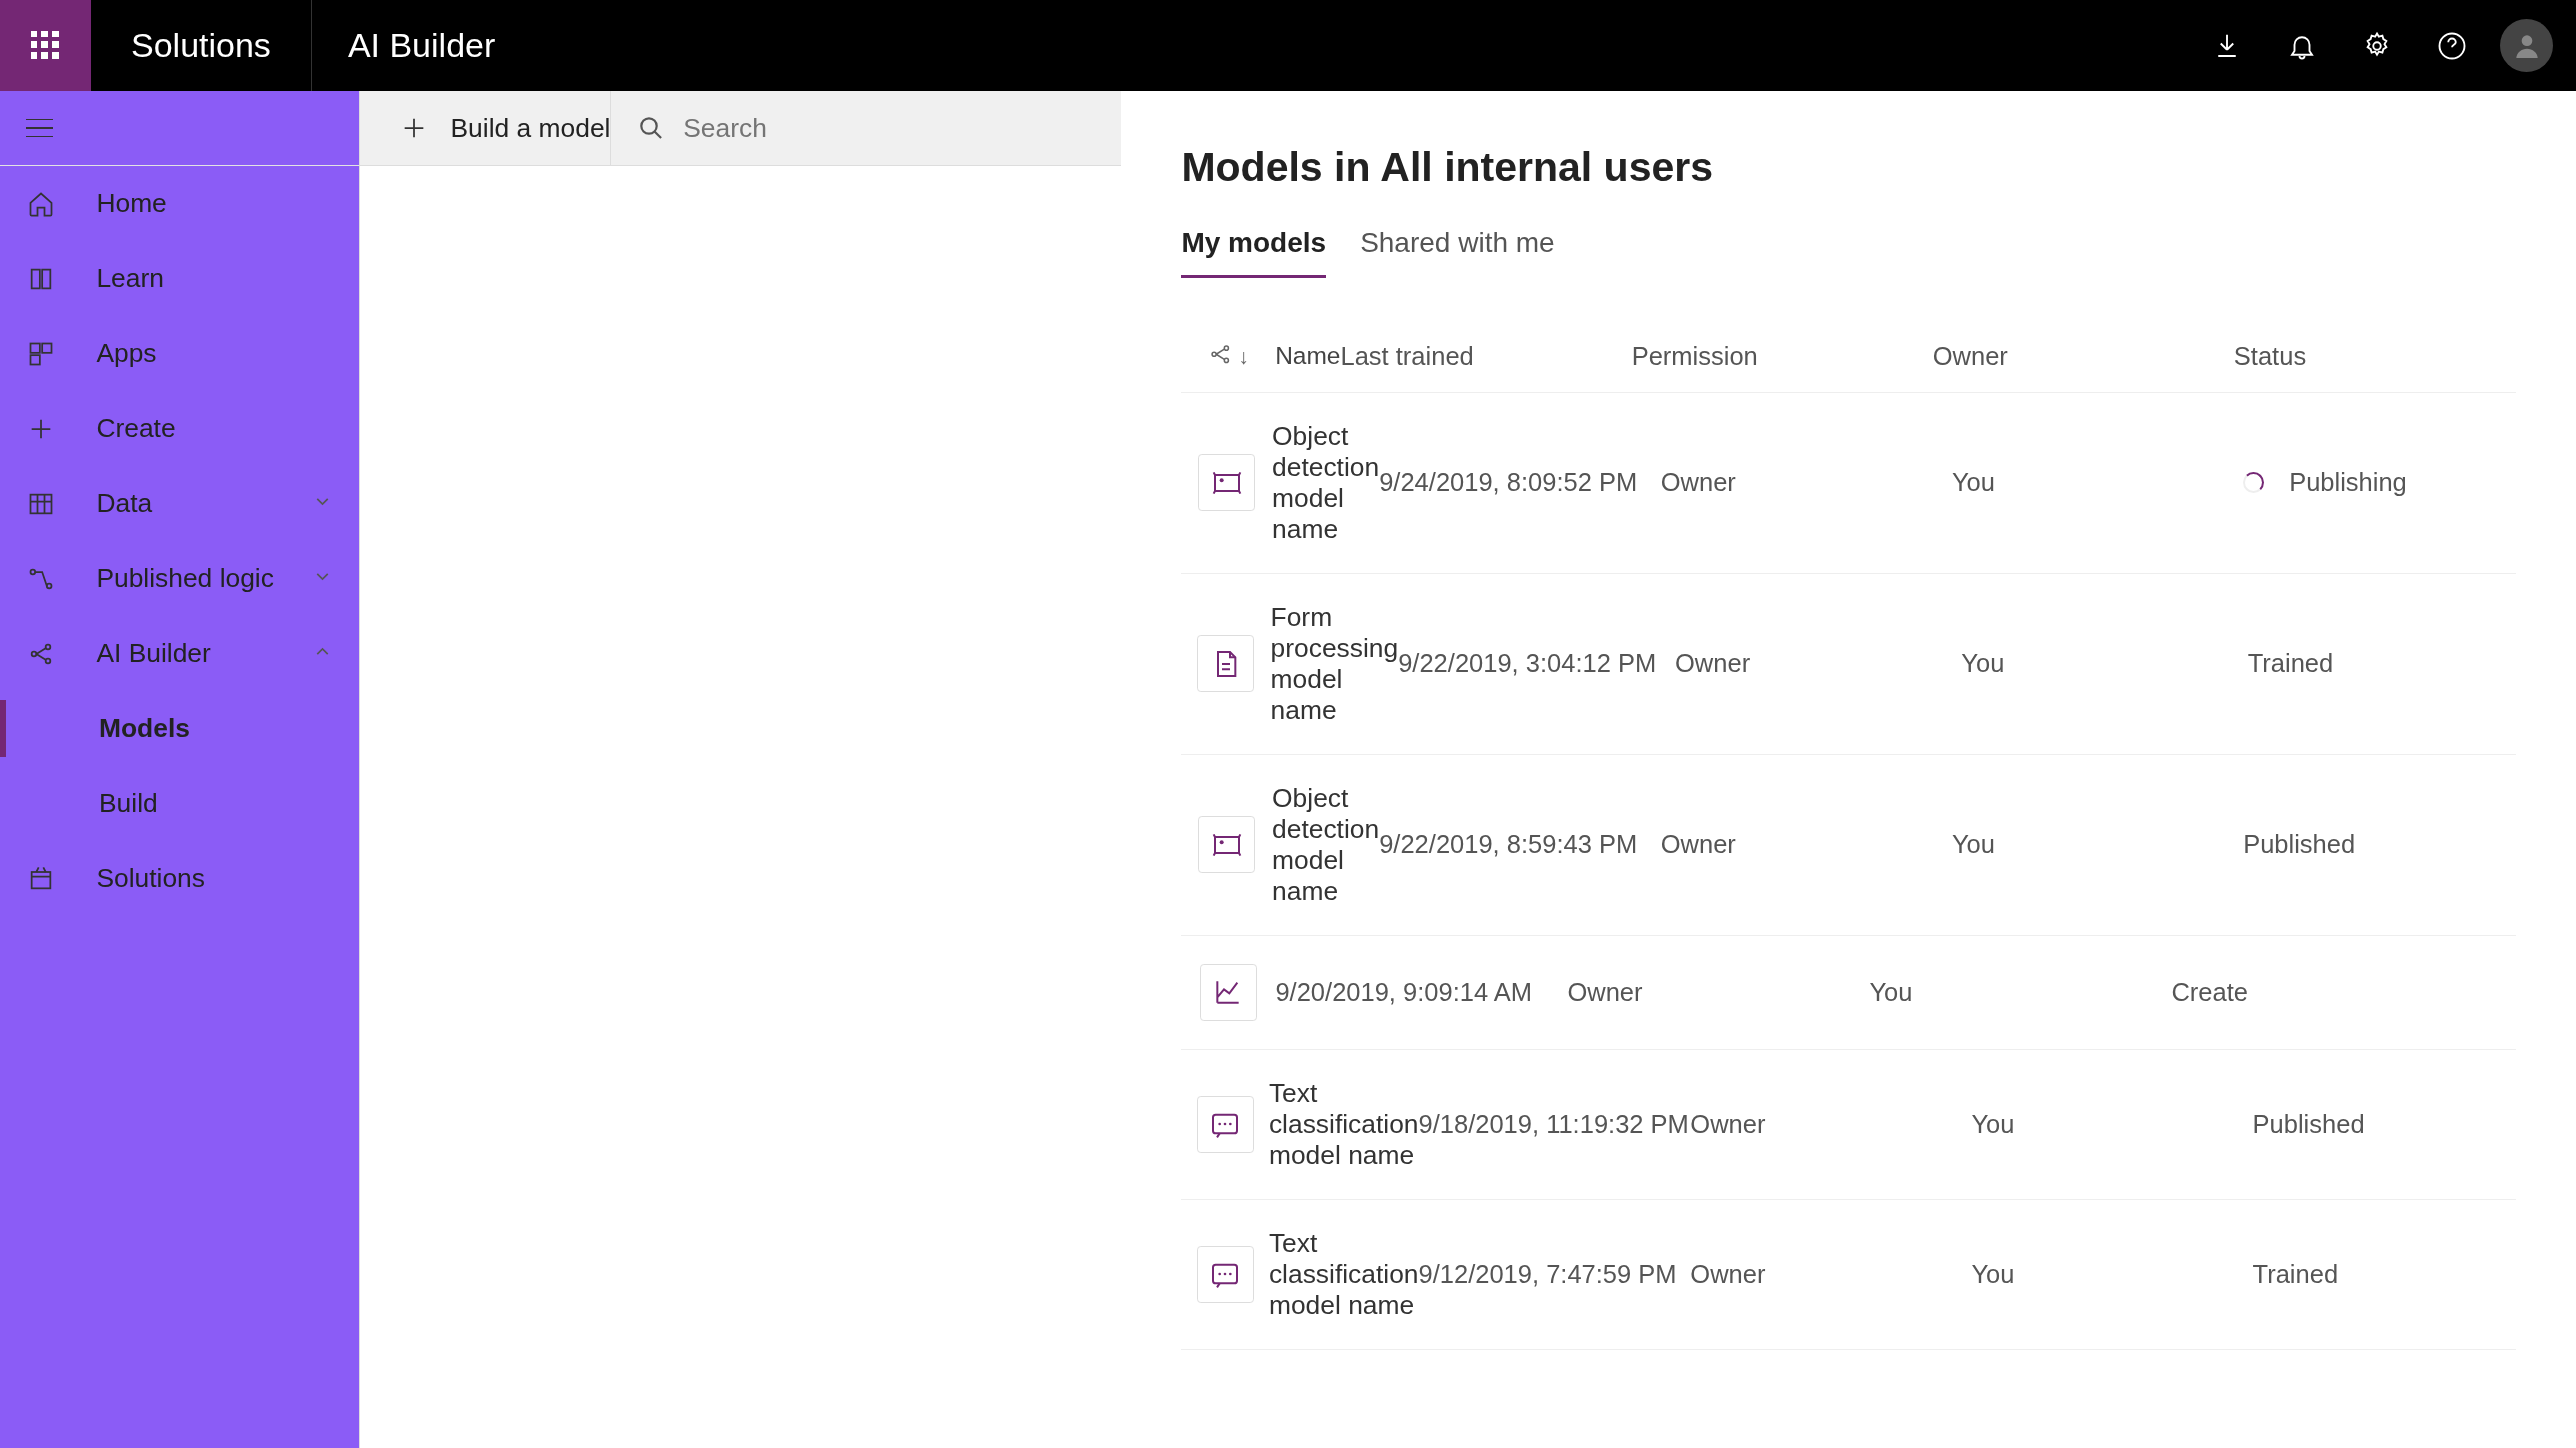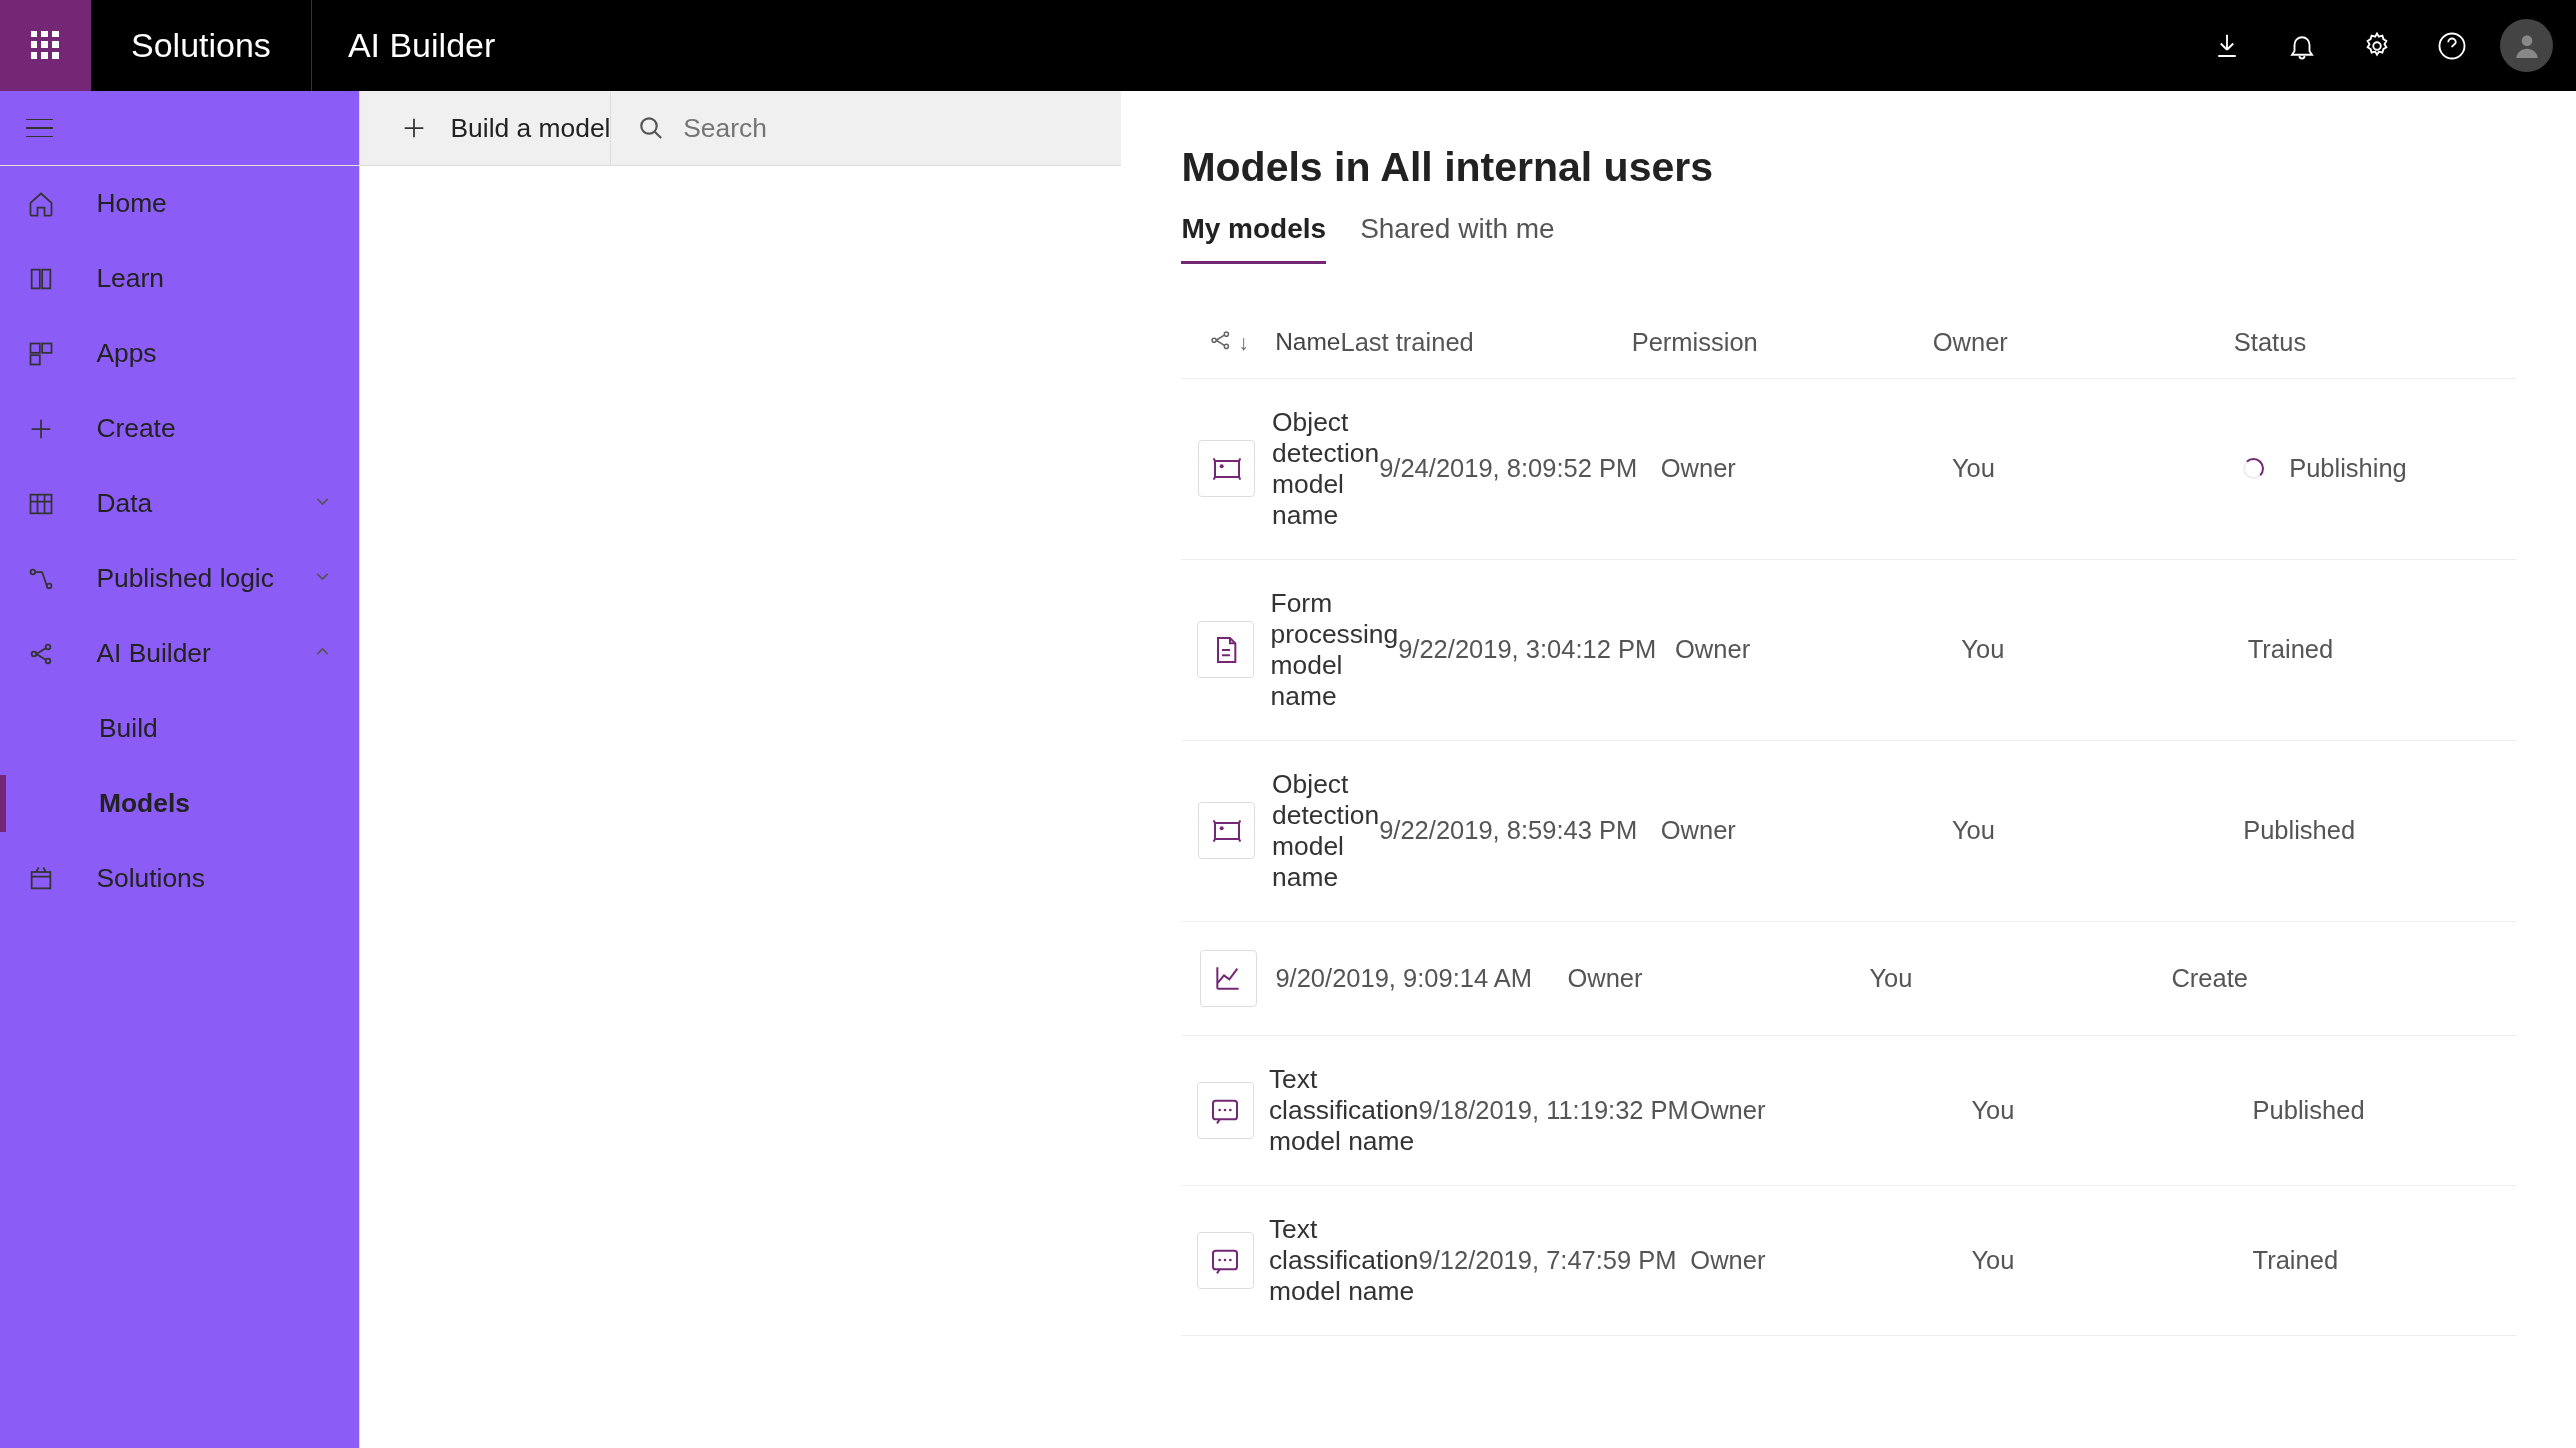--- a/index.html
+++ b/index.html
@@ -231,21 +231,21 @@
     }
     .content {
       padding: 53px 60px;
       flex: 1;
       overflow: auto;
     }
     .content-title {
       font-size: 41px;
       font-weight: 600;
       color: #222;
-      margin-bottom: 22px;
+      margin-bottom: 36px;
     }
     .tabs {
       display: flex;
       gap: 34px;
       margin-bottom: 45px;
     }
     .tab {
       font-size: 28px;
       color: #555;
       padding-bottom: 16px;
@@ -467,25 +467,25 @@
             <circle cx="18" cy="6" r="2"></circle>
             <circle cx="18" cy="18" r="2"></circle>
             <path d="M8 12l8-5M8 12l8 5"></path>
           </svg>
         </span>
       <span>AI Builder</span>
       <span class="nav-chevron"><svg viewBox="0 0 24 24">
             <path d="M6 15l6-6 6 6"></path>
           </svg></span>
     </div>
+    <div class="nav-item sub active">
+      <span>Models</span>
+    </div>
     <div class="nav-item sub">
       <span>Build</span>
-    </div>
-    <div class="nav-item sub active">
-      <span>Models</span>
     </div>
     <div class="nav-item">
       <span class="nav-icon">
           <svg viewBox="0 0 24 24">
             <rect x="4" y="6" width="16" height="14"></rect>
             <path d="M4 10h16M10 2l-2 4M14 2l2 4"></path>
           </svg>
         </span>
       <span>Solutions</span>
     </div>

